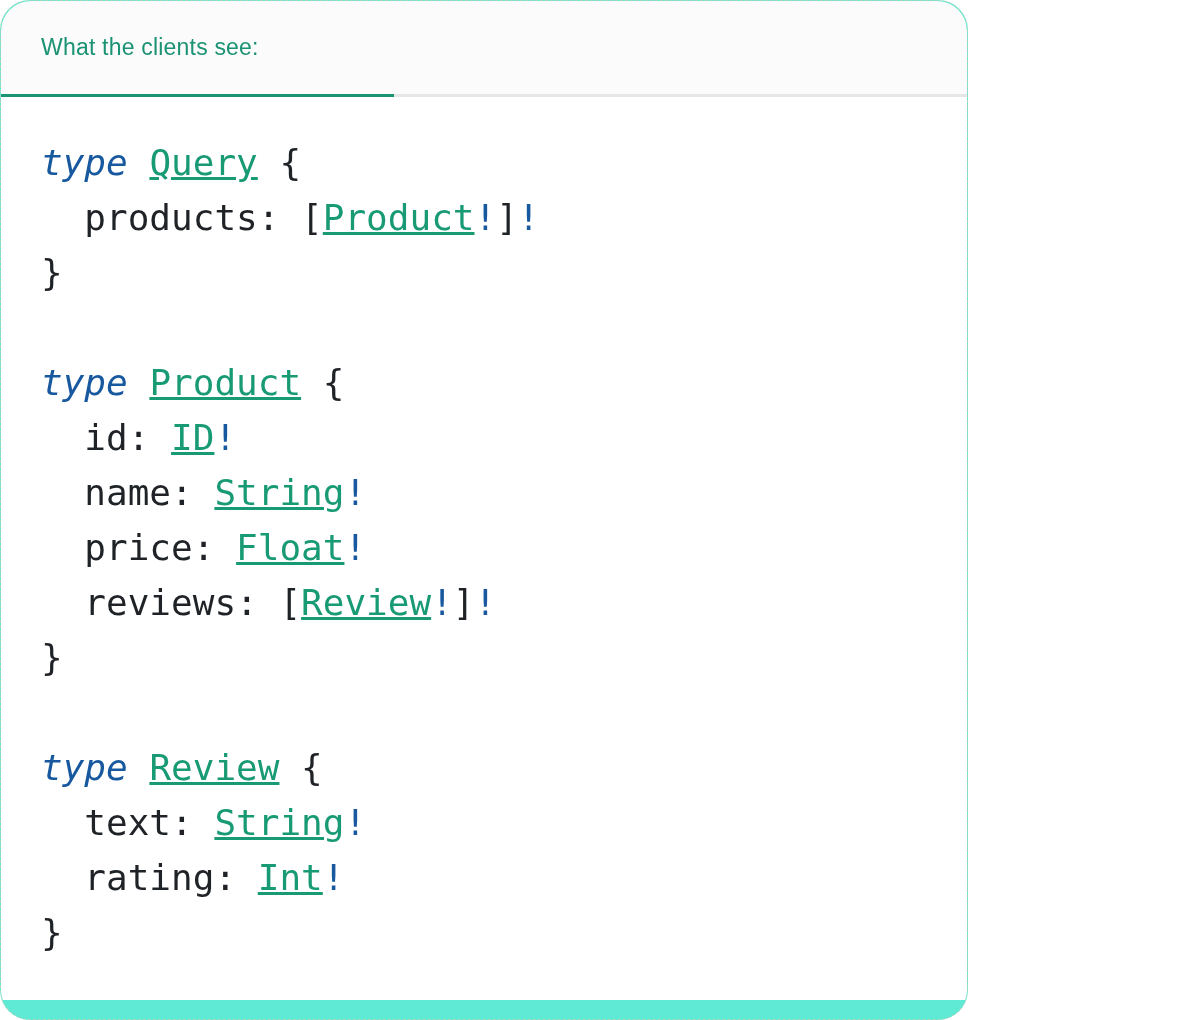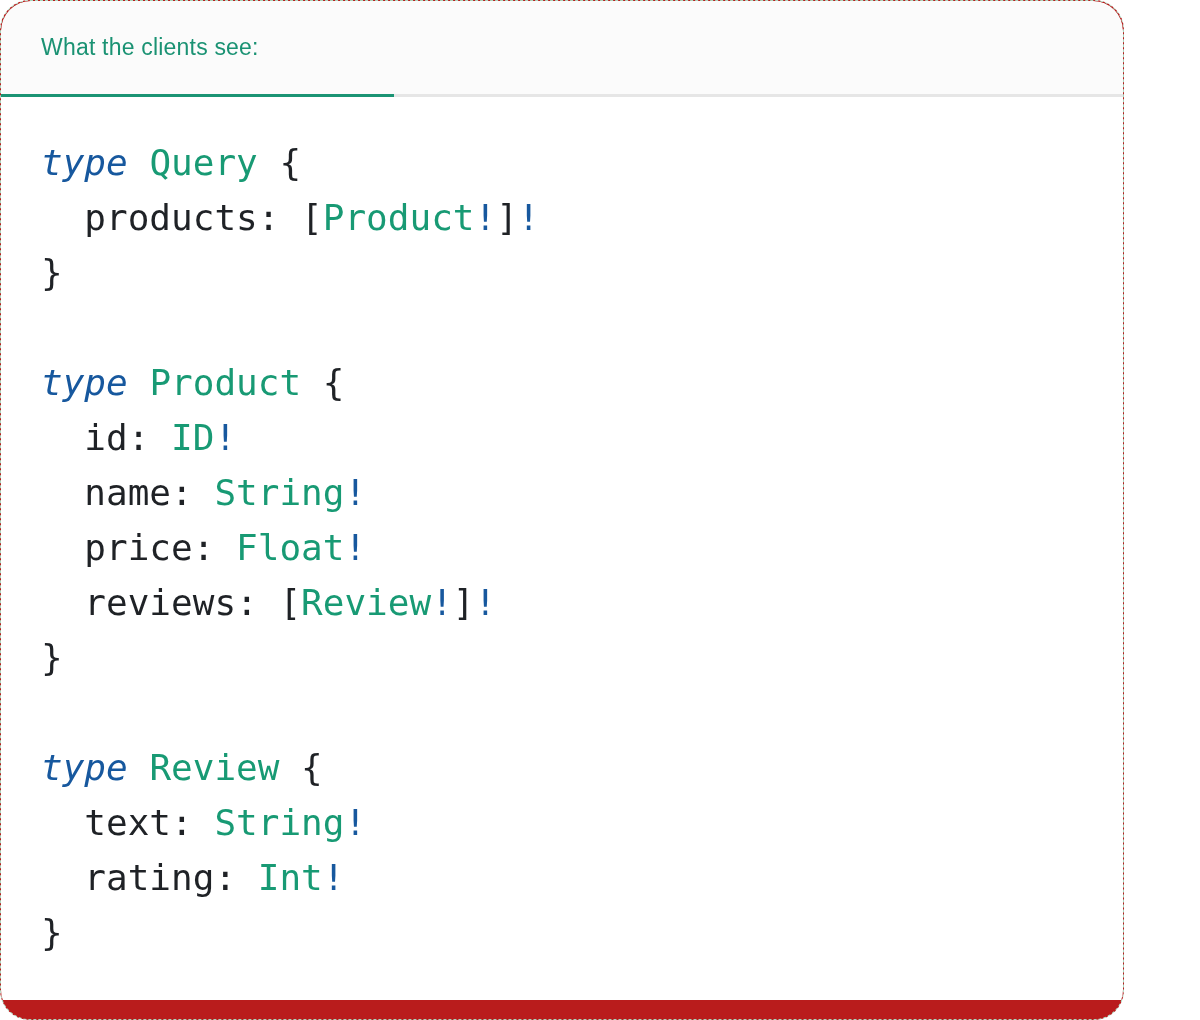--- a/index.html
+++ b/index.html
@@ -3,24 +3,24 @@
 <meta charset="utf-8">
 <style>
   html, body {
     margin: 0;
     padding: 0;
     background: #ffffff;
     font-family: "Liberation Sans", sans-serif;
   }
   .card {
     position: relative;
-    width: 1124px;
+    width: 968px;
     height: 1020px;
     box-sizing: border-box;
-    background: #b91c1c;
+    background: #5eead4;
     border: 1px dashed #a9d4bc;
     border-radius: 30px;
     overflow: hidden;
   }
   .tabbar {
     position: relative;
     height: 93px;
     background: #fbfbfb;
     border-bottom: 3px solid #e6e6e6;
     border-radius: 30px 30px 0 0;
@@ -57,21 +57,21 @@
     font-size: 36px;
     line-height: 55px;
     color: #1f2226;
     background: #ffffff;
   }
   .line {
     min-height: 55px;
     white-space: pre;
   }
   .tok-kw    { color: #17589e; font-style: italic; }
-  .tok-type  { color: #189a74; }
+  .tok-type  { color: #189a74; text-decoration: underline; }
   .tok-plain { color: #1f2226; }
   .tok-bang  { color: #17589e; }
 </style>
 </head>
 <body>
 
 <div class="card">
   <div class="tabbar">
     <div class="tab">
       <span class="tab-label">What the clients see:</span>

